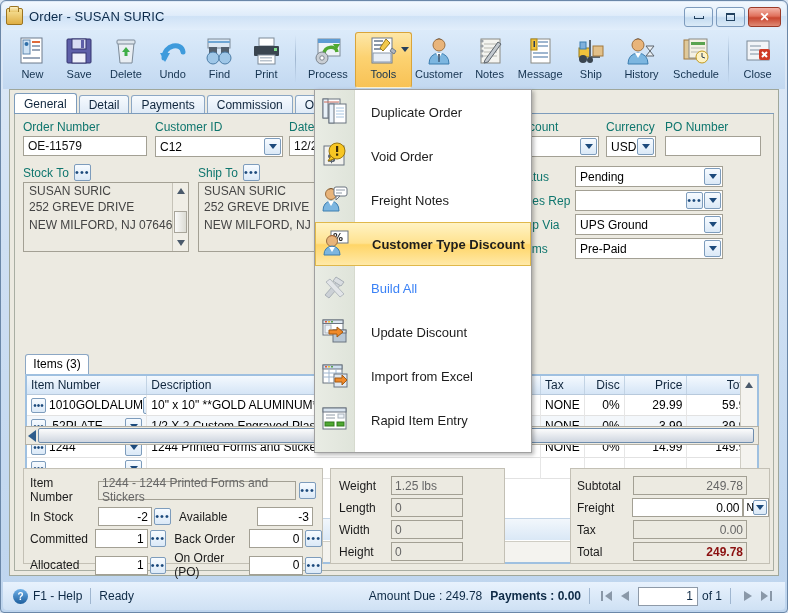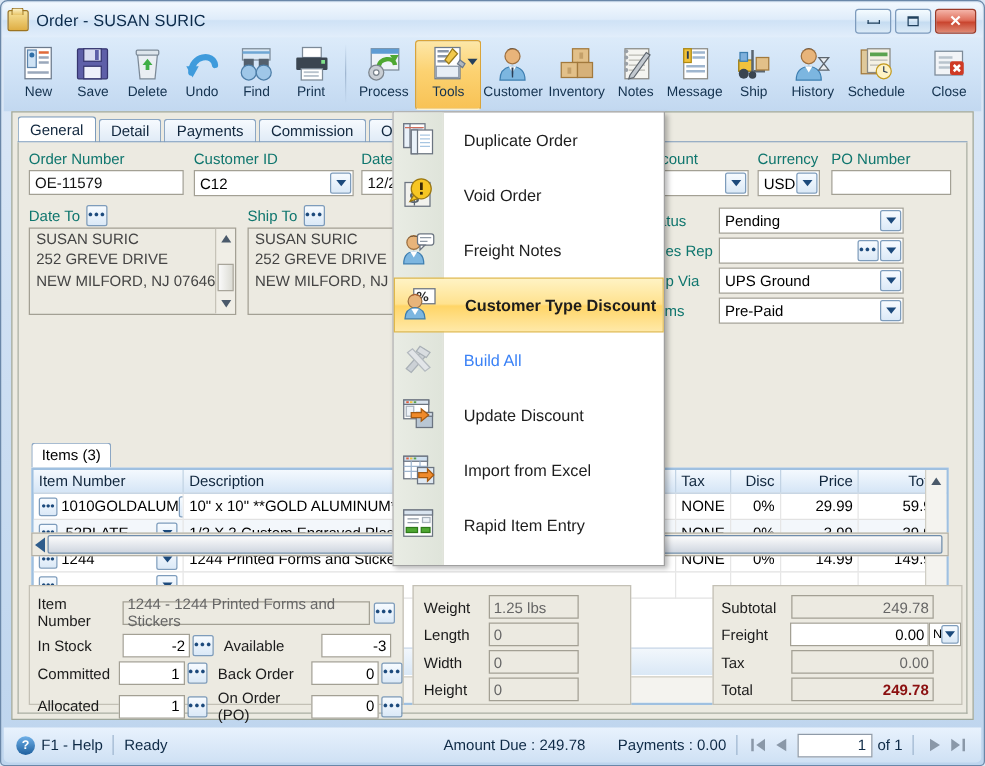--- a/index.html
+++ b/index.html
@@ -357,32 +357,20 @@
           <circle cx="16" cy="9" r="6" fill="#e8b47a" stroke="#9d7040"></circle>
           <path d="M10 5 q6 -5 12 0 q-2 -2 -6 -2 q-4 0 -6 2z" fill="#3b2a1c"></path>
           <path d="M6 28 q0 -10 10 -11 q10 1 10 11 z" fill="#7cb6e0" stroke="#3d7eb0"></path>
           <path d="M13 17 l3 5 3 -5 z" fill="#fff"></path>
           <path d="M15.2 18 l1.6 0 -0.3 8 -1 0z" fill="#2a3d55"></path>
         </svg>
       </div>
       <div class="lbl">Customer</div>
     </div>
 
-    <div class="tbtn wide">
-      <div class="ico">
-        <svg width="32" height="30" viewBox="0 0 32 30">
-          <rect x="13" y="3" width="13" height="11" fill="#e2c089" stroke="#a2793c"></rect>
-          <rect x="4" y="14" width="13" height="12" fill="#e2c089" stroke="#a2793c"></rect>
-          <rect x="17" y="14" width="12" height="12" fill="#d6b179" stroke="#a2793c"></rect>
-          <rect x="18.5" y="6" width="3" height="5" fill="#c4a069"></rect>
-          <rect x="9" y="18" width="3" height="5" fill="#c4a069"></rect>
-        </svg>
-      </div>
-      <div class="lbl">Inventory</div>
-    </div>
 
     <div class="tbtn">
       <div class="ico">
         <svg width="32" height="30" viewBox="0 0 32 30">
           <rect x="7" y="3" width="19" height="24" fill="#f4f4f0" stroke="#8a8a84"></rect>
           <g stroke="#b9b9b2">
               <line x1="10" y1="8" x2="23" y2="8"></line>
               <line x1="10" y1="12" x2="23" y2="12"></line>
               <line x1="10" y1="16" x2="23" y2="16"></line>
               <line x1="10" y1="20" x2="23" y2="20"></line>
@@ -529,21 +517,21 @@
           <span class="arrow"></span>
         </div>
       </div>
 
       <div style="position:absolute;left:650px;top:6px;">
         <div class="fld-label">PO Number</div>
         <div class="txtbox" style="width:96px;margin-top:2px;"></div>
       </div>
 
       <div style="position:absolute;left:8px;top:50px;display:flex;align-items:center;gap:5px;">
-        <span class="fld-label">Date To</span>
+        <span class="fld-label">Stock To</span>
         <span class="dots">•••</span>
       </div>
       <div class="addrbox" style="position:absolute;left:8px;top:68px;width:166px;height:70px;">
         <div class="line">SUSAN SURIC</div>
         <div class="line">252 GREVE DRIVE</div>
         <div class="line"></div>
         <div class="line">NEW MILFORD, NJ 07646</div>
         <div class="vsb">
           <div class="up">
               <span class="tri-up"></span>
@@ -928,21 +916,21 @@
 
   <div id="statusbar">
     <div style="display:flex;align-items:center;margin-left:10px;">
       <span class="qmark">?</span>
       <span>F1 - Help</span>
     </div>
     <div class="sep"></div>
     <span>Ready</span>
 
     <span style="margin-left:auto;">Amount Due : 249.78</span>
-    <span style="margin-left:26px;">Payments : 0.00</span>
+    <span style="margin-left:8px;font-weight:bold;">Payments : 0.00</span>
 
     <div class="sep"></div>
     <span class="navbtn">
       <svg width="14" height="12" viewBox="0 0 14 12">
           <rect x="1" y="1" width="2" height="10" fill="#8a98a8"></rect>
           <path d="M12 1 L12 11 L5 6z" fill="#8a98a8"></path>
         </svg>
     </span>
     <span class="navbtn">
       <svg width="12" height="12" viewBox="0 0 12 12">

